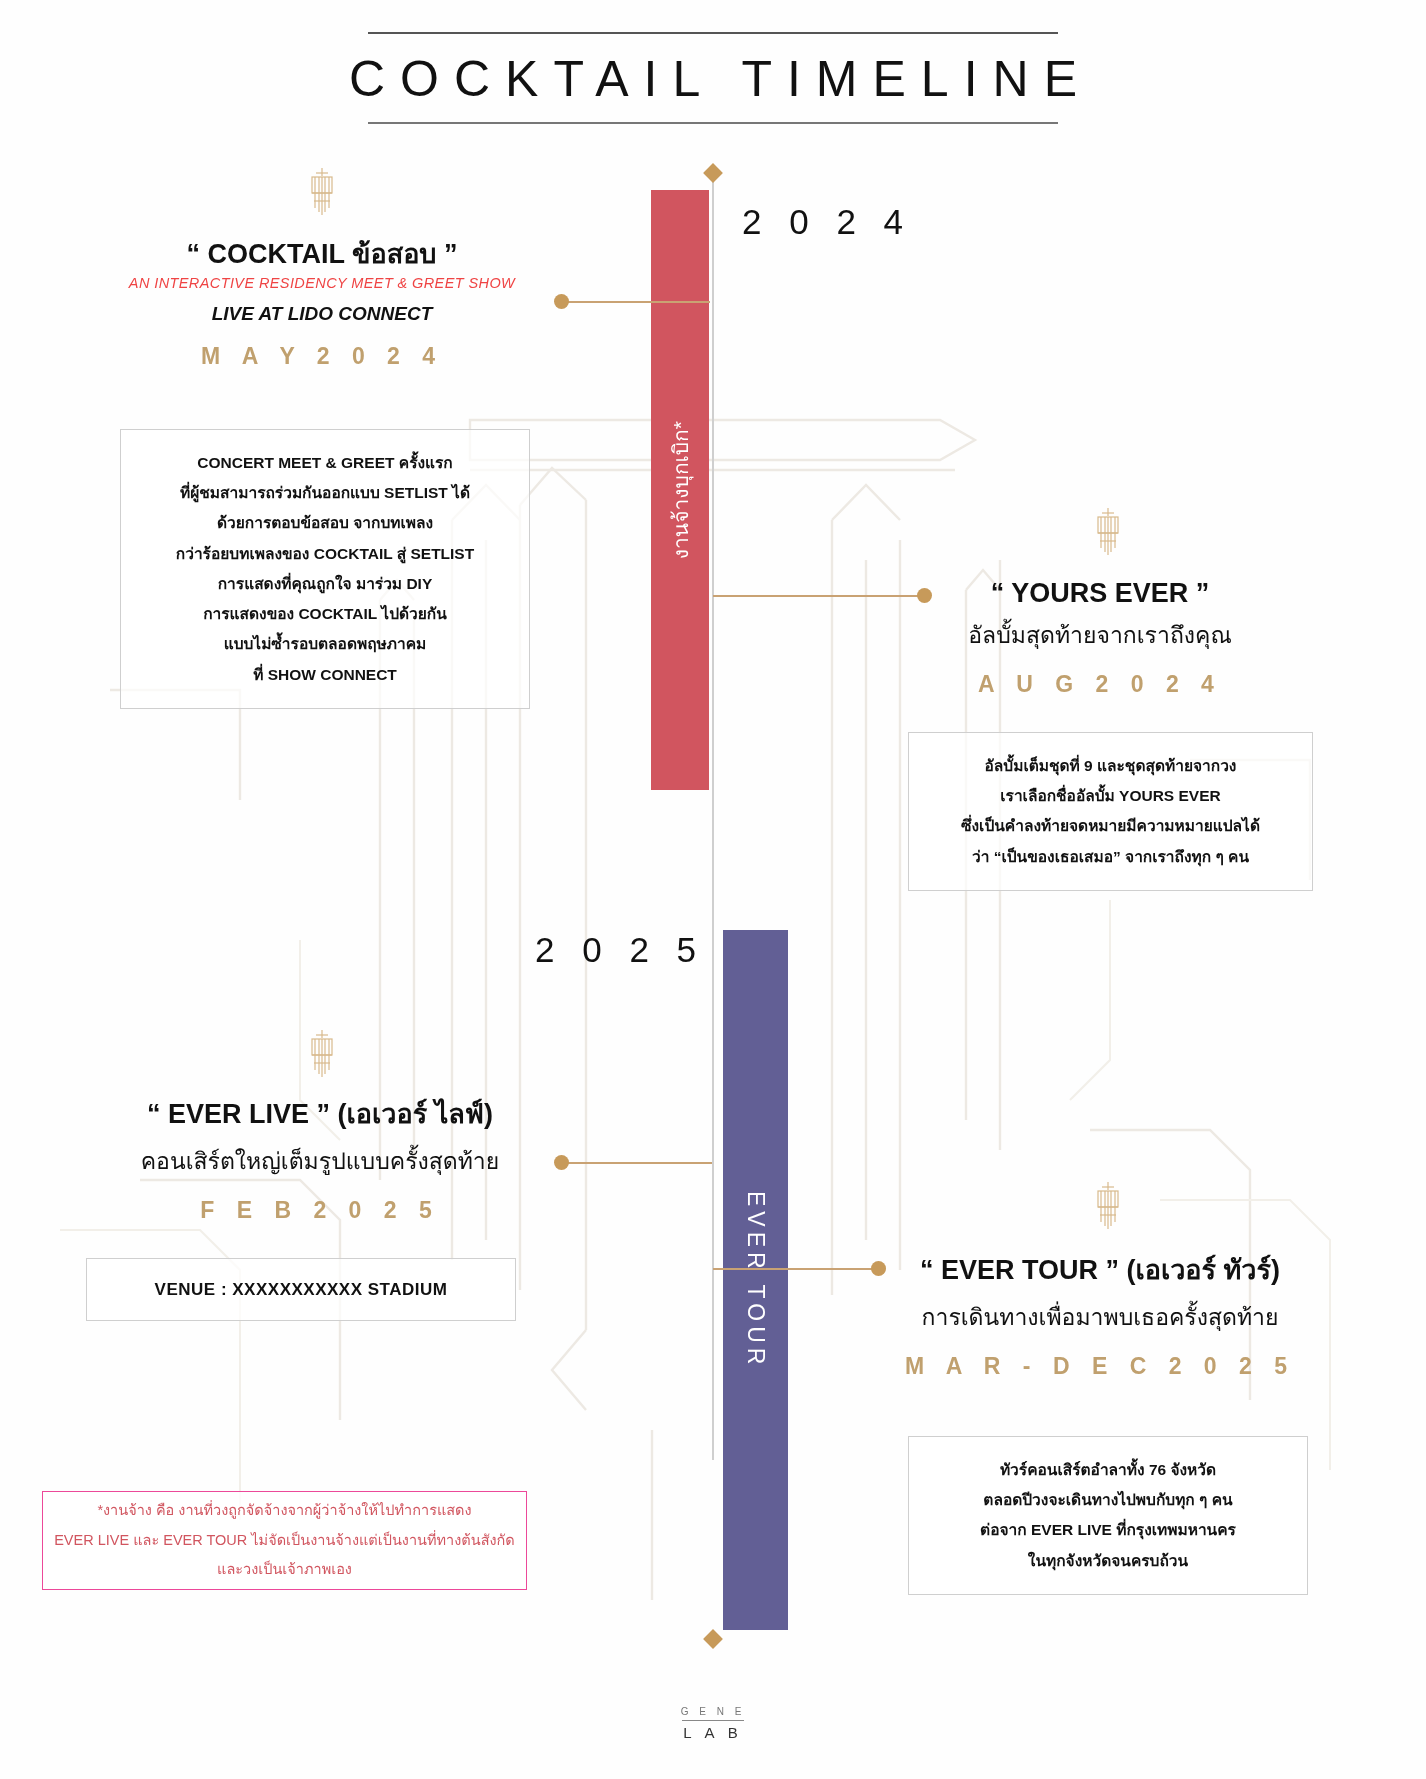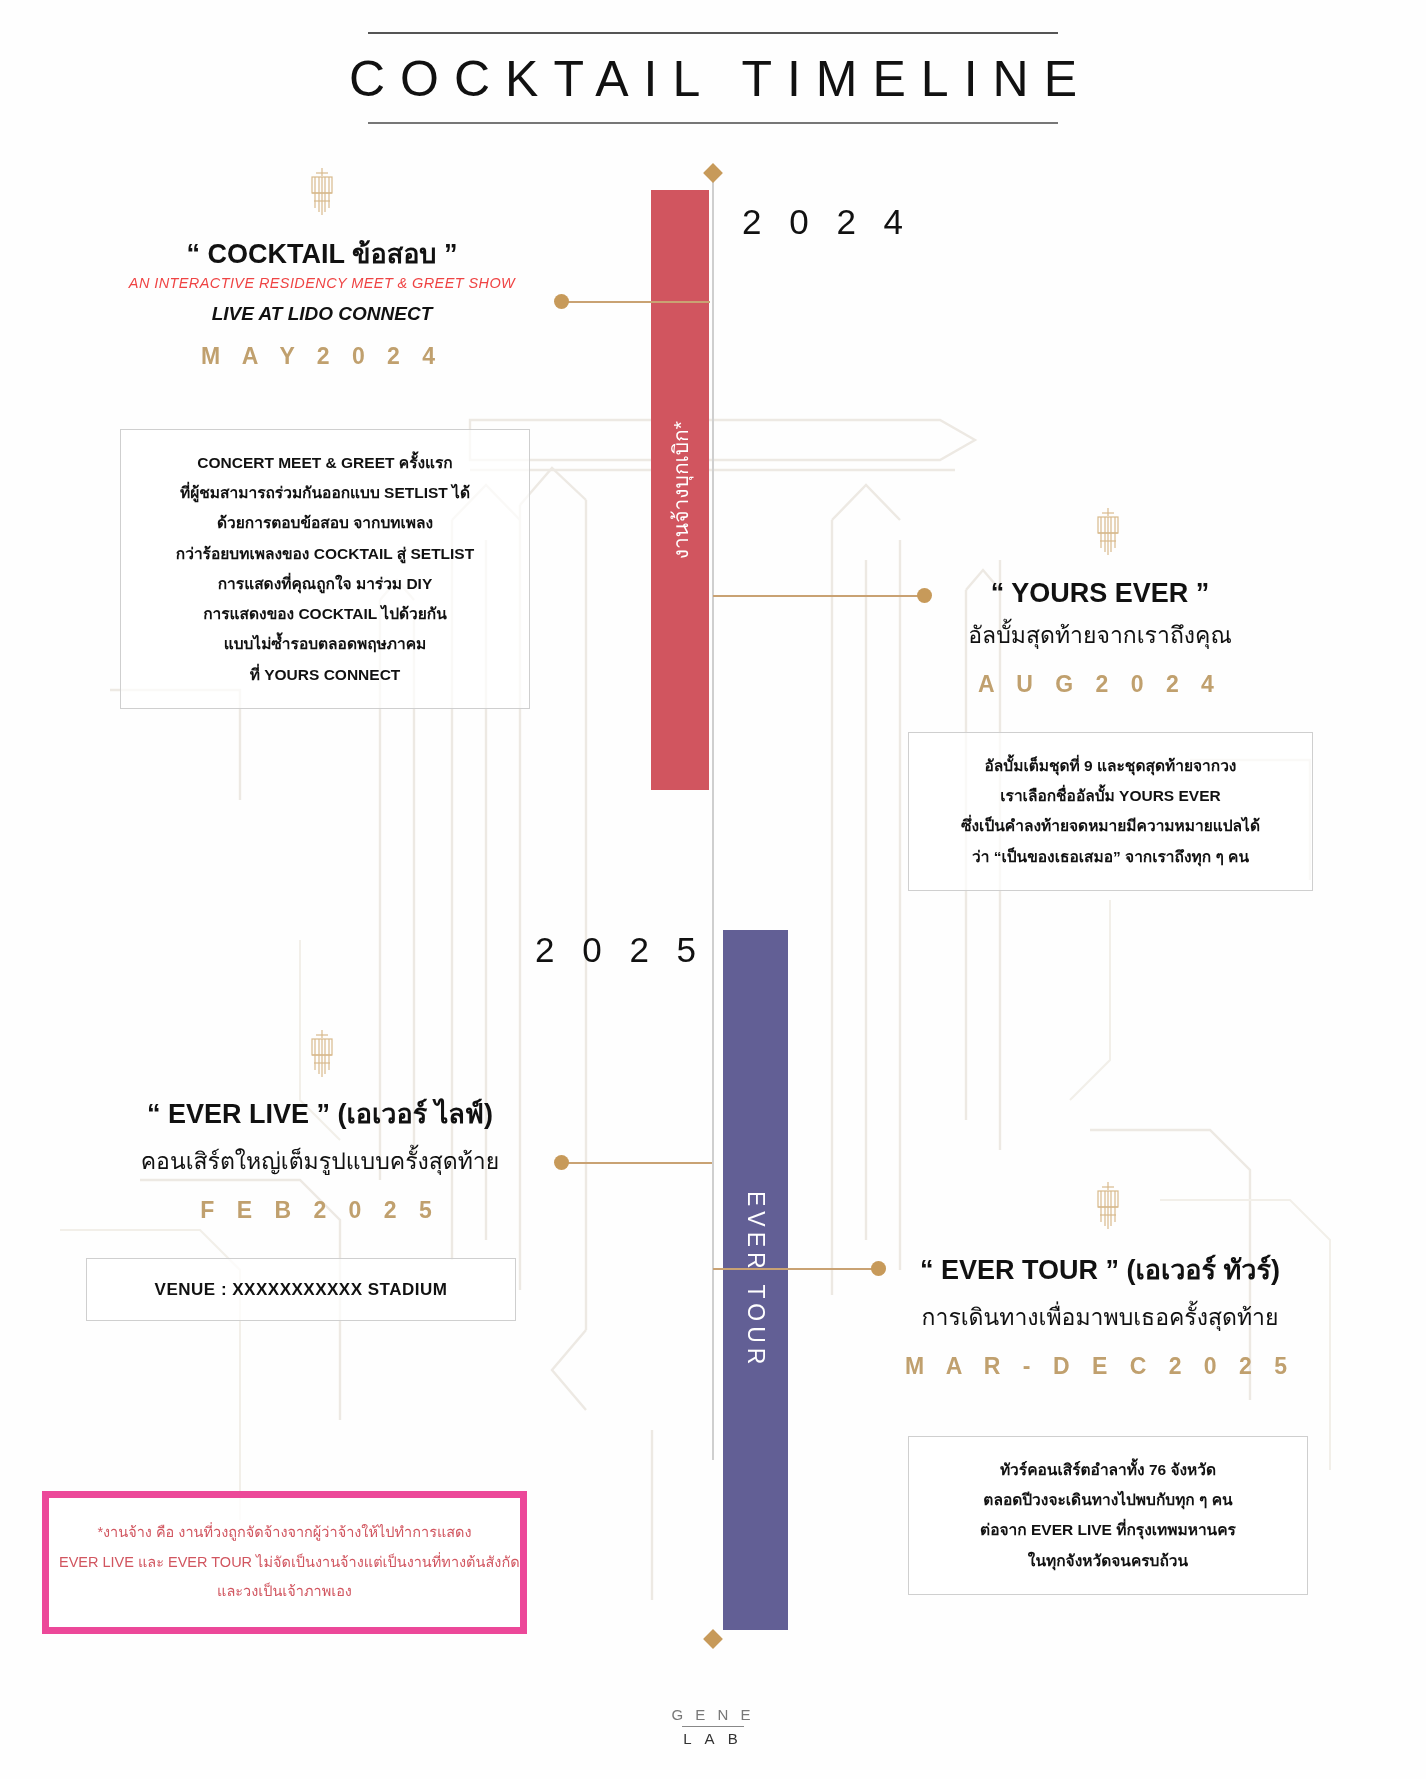--- a/index.html
+++ b/index.html
@@ -93,31 +93,31 @@
     font-size:15.5px; font-weight:bold; color:#111;
     line-height:1.95; white-space:nowrap;
   }
   .ev-box.venue p { font-size:17px; letter-spacing:0.5px; }
 
   .align-center { text-align:center; }
 
   
   .footnote {
     position:absolute; left:42px; top:1491px; width:485px;
-    border:7px solid #ec4899; background:rgba(255,255,255,0.8);
-    padding:20px 10px; z-index:4; text-align:center;
+    border:1px solid #ec4899; background:rgba(255,255,255,0.8);
+    padding:4px 10px; z-index:4; text-align:center;
   }
   .footnote p { font-size:14.5px; color:#d1555f; line-height:2.05; white-space:nowrap; }
 
   
   .footer-logo {
     position:absolute; left:0; right:0; top:1706px; text-align:center; z-index:4;
   }
   .footer-logo .gene {
-    font-size:15px; letter-spacing:4px; color:#777;
+    font-size:10px; letter-spacing:4px; color:#777;
   }
   .footer-logo .lab-rule { width:62px; height:1px; background:#888; margin:3px auto; }
   .footer-logo .lab {
     font-size:15px; letter-spacing:5px; color:#333; font-weight:400;
   }
 </style>
 </head>
 <body>
 
 <div id="page">
@@ -254,21 +254,21 @@
     <div class="ev-date">M A Y   2 0 2 4</div>
   </div>
   <div class="ev-box align-center" style="position:absolute; left:120px; top:413px; width:410px; z-index:4;">
     <p>CONCERT MEET &amp; GREET ครั้งแรก</p>
     <p>ที่ผู้ชมสามารถร่วมกันออกแบบ SETLIST ได้</p>
     <p>ด้วยการตอบข้อสอบ จากบทเพลง</p>
     <p>กว่าร้อยบทเพลงของ COCKTAIL สู่ SETLIST</p>
     <p>การแสดงที่คุณถูกใจ มาร่วม DIY</p>
     <p>การแสดงของ COCKTAIL ไปด้วยกัน</p>
     <p>แบบไม่ซ้ำรอบตลอดพฤษภาคม</p>
-    <p>ที่ YOURS CONNECT</p>
+    <p>ที่ SHOW CONNECT</p>
   </div>
 
   <div class="event align-center" style="left:900px; top:578px; width:400px;">
     <div class="ev-title">“ YOURS EVER ”</div>
     <div class="ev-sub-th">อัลบั้มสุดท้ายจากเราถึงคุณ</div>
     <div class="ev-date">A U G   2 0 2 4</div>
   </div>
   <div class="ev-box align-center" style="position:absolute; left:908px; top:716px; width:405px; z-index:4;">
     <p>อัลบั้มเต็มชุดที่ 9 และชุดสุดท้ายจากวง</p>
     <p>เราเลือกชื่ออัลบั้ม YOURS EVER</p>

